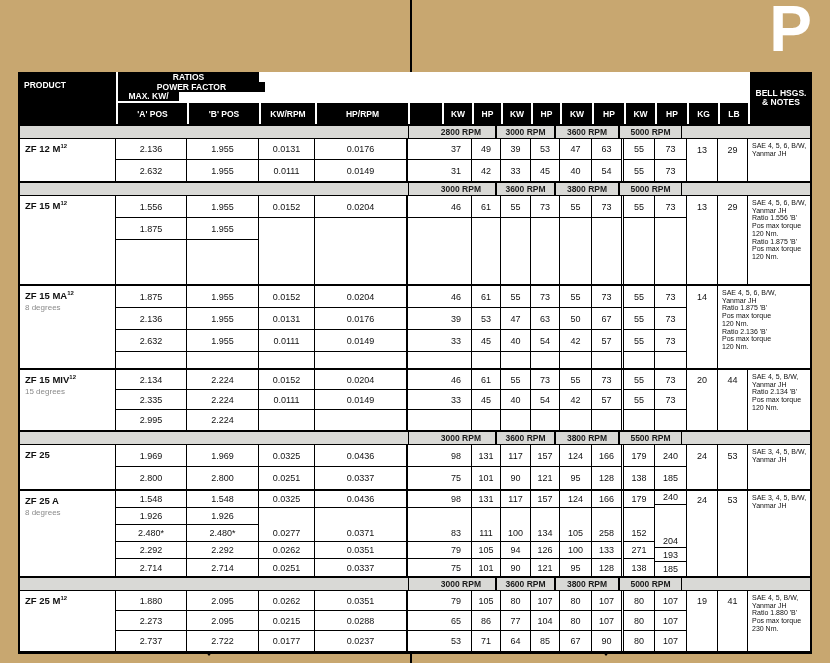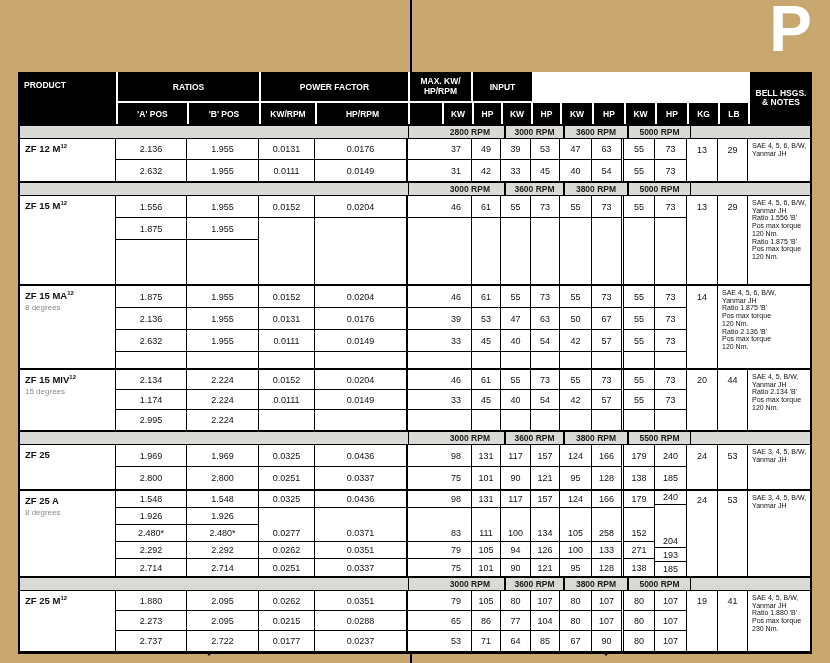--- a/index.html
+++ b/index.html
@@ -28,21 +28,21 @@
   .thead { display:flex; width:794px; height:52px; background:#fff; }
   .hbox { background:#000; color:#fff; font-weight:bold; font-size:8.5px;
           display:flex; align-items:center; justify-content:center;
           border-left:2px solid #fff; text-align:center; }
   .pre { white-space:pre-line; line-height:9.5px; }
   .g-prod { width:98px; height:52px; border-left:none;
             justify-content:flex-start; align-items:flex-start; padding:8px 0 0 6px; }
   .g-bell { width:64px; height:52px; }
   .hmid { width:632px; display:flex; flex-direction:column; }
   .hrow { display:flex; }
-  .r1 { height:29px; } .r2 { height:23px; }
+  .r1 { height:29px;flex-direction:column; } .r2 { height:23px; }
   .r2 .hbox { border-top:2px solid #fff; }
   .g-ratios{width:143px;} .g-pf{width:149px;} .g-ipc{width:216px;}
   .g-max{width:63px;} .g-weight{width:61px;}
   .s-a{width:71px;} .s-b{width:72px;} .s-kwr{width:56px;} .s-hpr{width:93px;}
   .s-k1{width:64px; justify-content:flex-end; padding:0;}
   .s-k1 .inner{ width:30px; height:100%; border-left:2px solid #fff;
                 display:flex; align-items:center; justify-content:center; }
   .s-h1{width:29px;} .s-k2{width:30px;} .s-h2{width:29px;}
   .s-k3{width:32px;} .s-h3{width:32px;} .s-km{width:31px;} .s-hm{width:32px;}
   .s-kg{width:31px;} .s-lb{width:30px;}
@@ -50,21 +50,21 @@
   
   .tbody { width:794px; background:#fff;
            border-left:2px solid #000; border-right:2px solid #000;
            border-bottom:3px solid #000; }
   .band { display:flex; height:15px; background:#d9d9d6;
           border-top:2px solid #000; border-bottom:1px solid #000; }
   .band-spacer { width:388px; }
   .band-cell { height:100%; border-left:1px solid #000; border-right:1px solid #000;
                background:#d9d9d6; display:flex; align-items:center; justify-content:center;
                font-size:8.5px; font-weight:bold; color:#1a1a1a; }
-  .bc0 { width:97px; justify-content:flex-end; padding-right:14px; }
+  .bc0 { width:88px; justify-content:flex-end; padding-right:14px; }
   .bc1 { width:59px; } .bc2 { width:64px; } .bc3 { width:63px; }
 
   .block { display:flex; background:#fff; }
   .block.sep { border-top:2px solid #000; }
   .col { display:flex; flex-direction:column; border-right:1px solid #000; }
   .c-prod{width:96px;} .c-a{width:71px;} .c-b{width:72px;}
   .c-kwr{width:56px;} .c-hpr{width:93px; border-right-width:2px;}
   .c-k1{width:64px;} .c-h1{width:29px;} .c-k2{width:30px;} .c-h2{width:29px;}
   .c-k3{width:32px;} .c-h3{width:32px; border-right:3px double #000;}
   .c-km{width:31px;} .c-hm{width:32px;} .c-kg{width:31px;} .c-lb{width:30px;}
@@ -354,21 +354,21 @@
 120 Nm.</div>
           </div>
         </div>
         <div class="block sep" style="height: 62px;">
           <div class="col c-prod">
             <div class="pname">ZF 15 MIV<sup>12</sup></div>
             <div class="psub">15 degrees</div>
           </div>
           <div class="col c-a">
             <div class="cell bb" style="height: 20px;">2.134</div>
-            <div class="cell bb" style="height: 20px;">1.174</div>
+            <div class="cell bb" style="height: 20px;">2.335</div>
             <div class="cell" style="height: 20px;">2.995</div>
           </div>
           <div class="col c-b">
             <div class="cell bb" style="height: 20px;">2.224</div>
             <div class="cell bb" style="height: 20px;">2.224</div>
             <div class="cell" style="height: 20px;">2.224</div>
           </div>
           <div class="col c-kwr">
             <div class="cell bb" style="height: 20px;">0.0152</div>
             <div class="cell bb" style="height: 20px;">0.0111</div>

